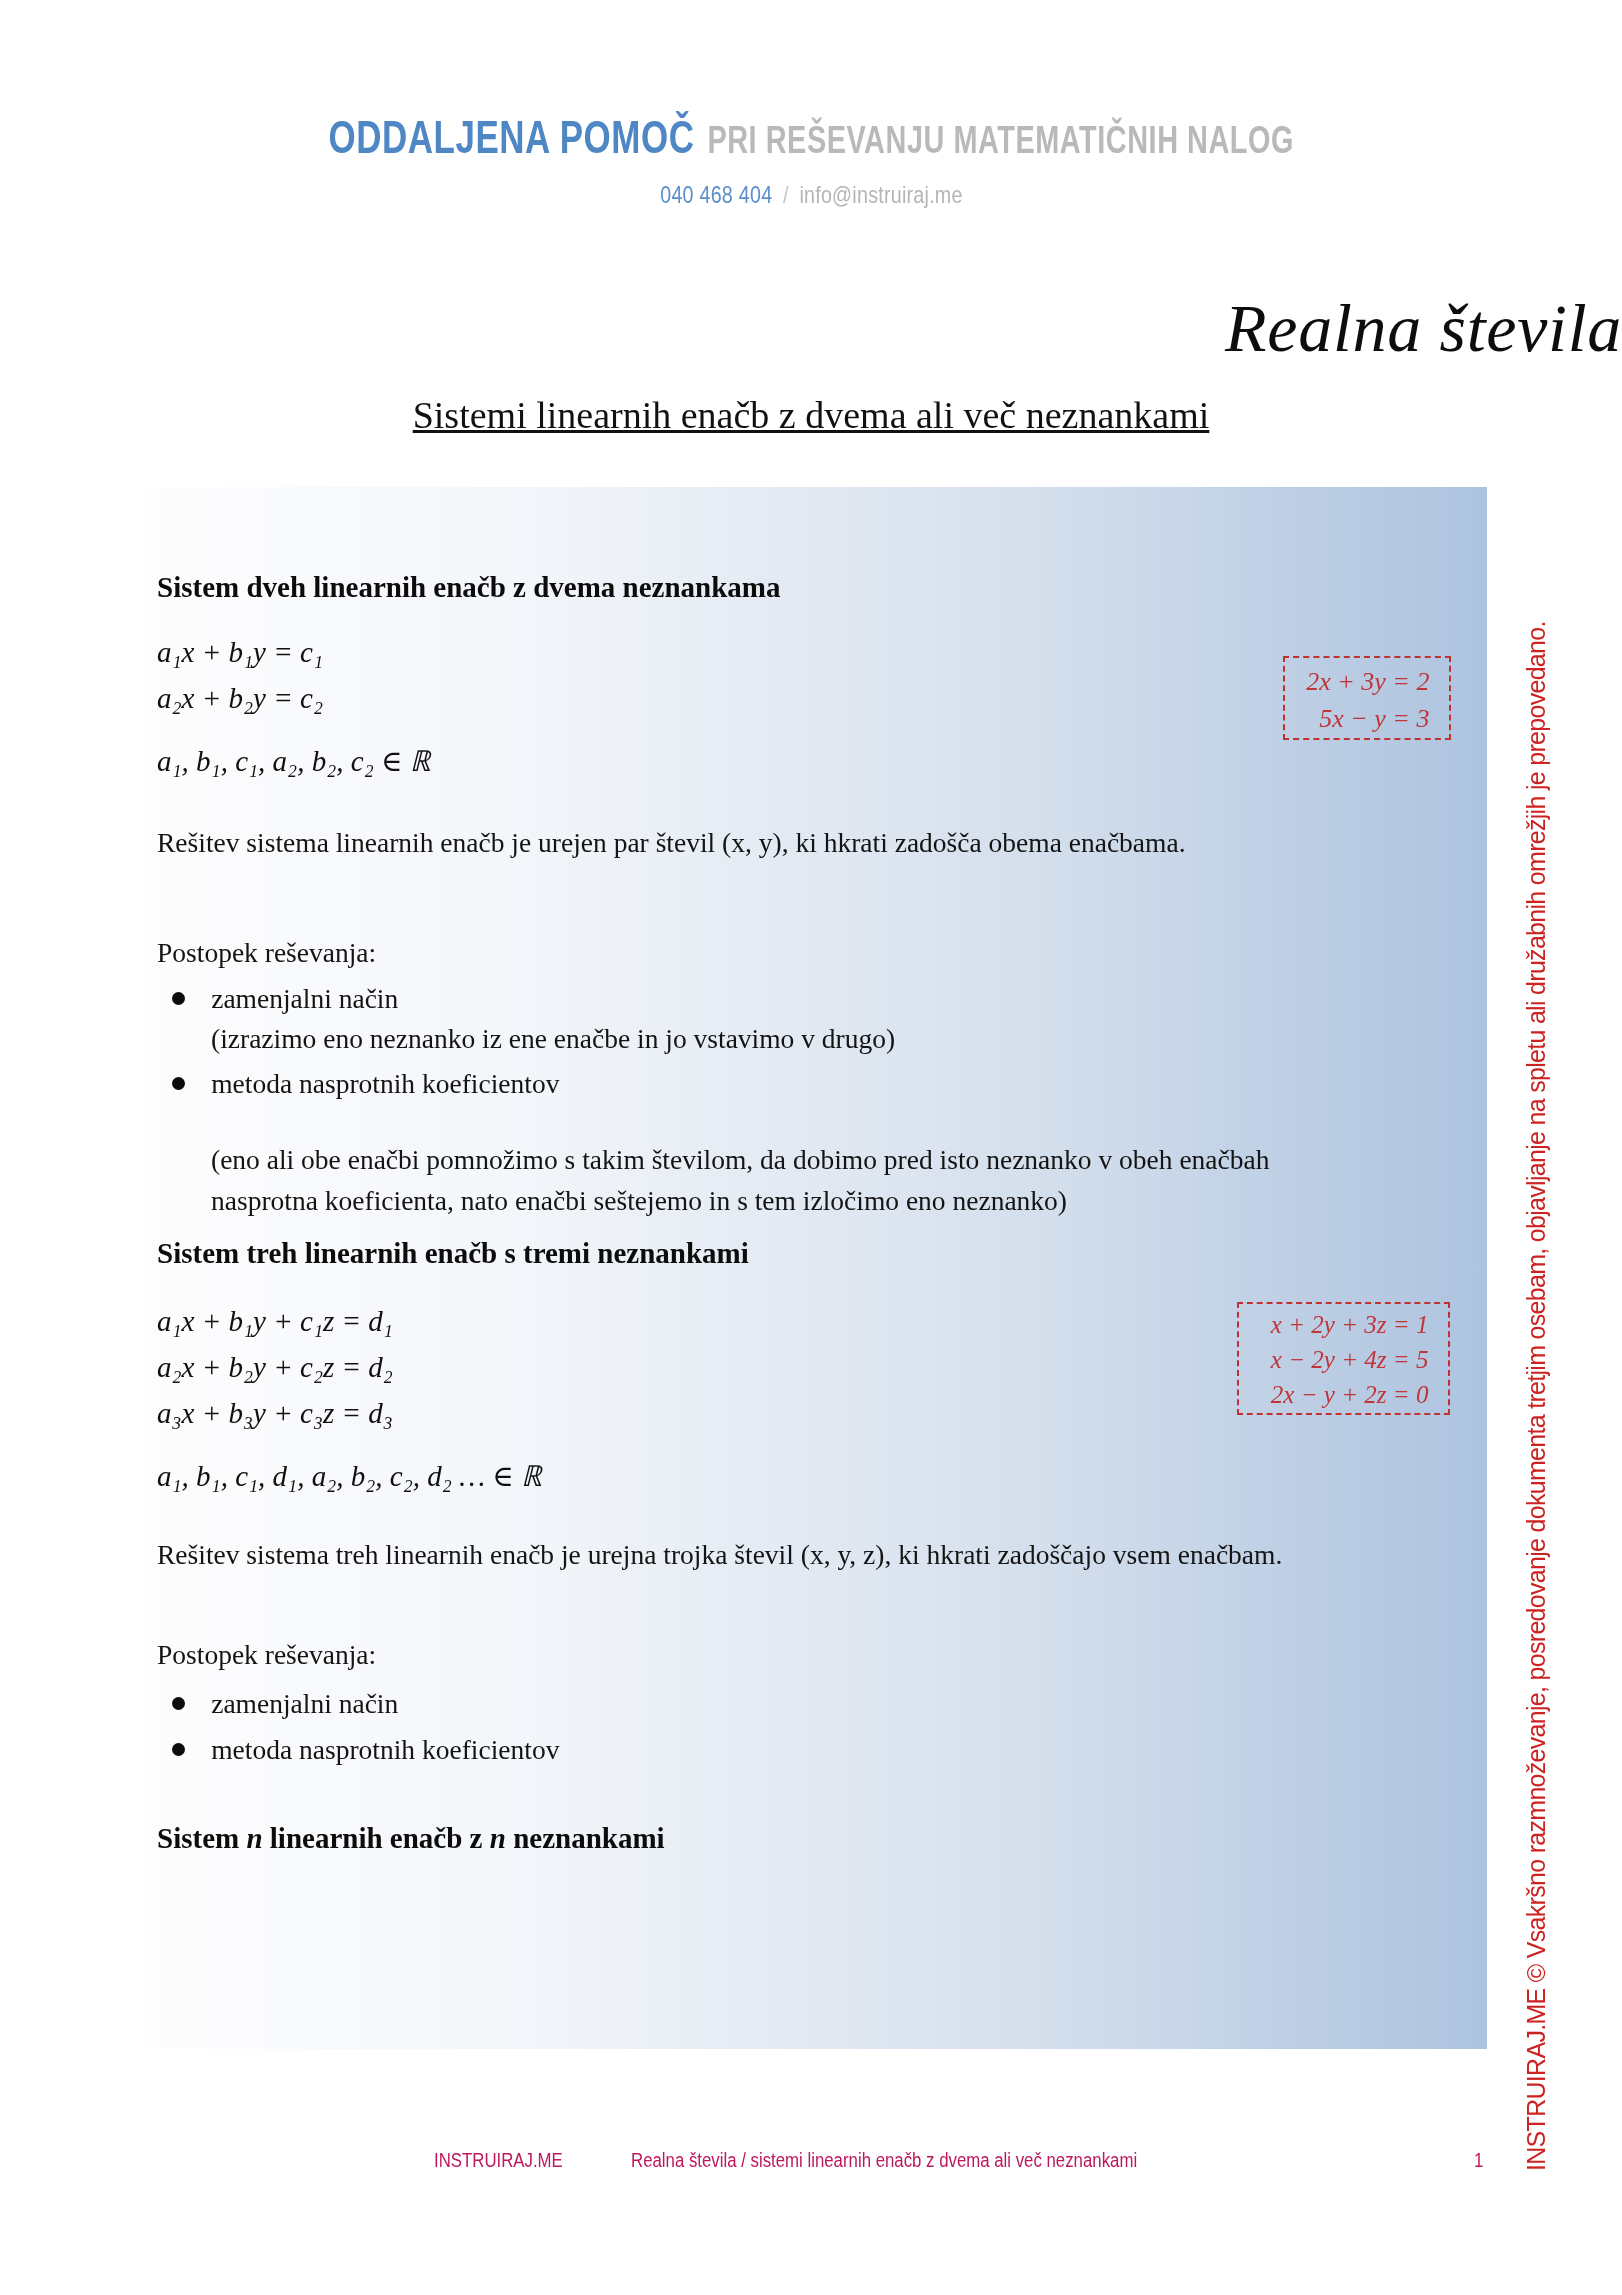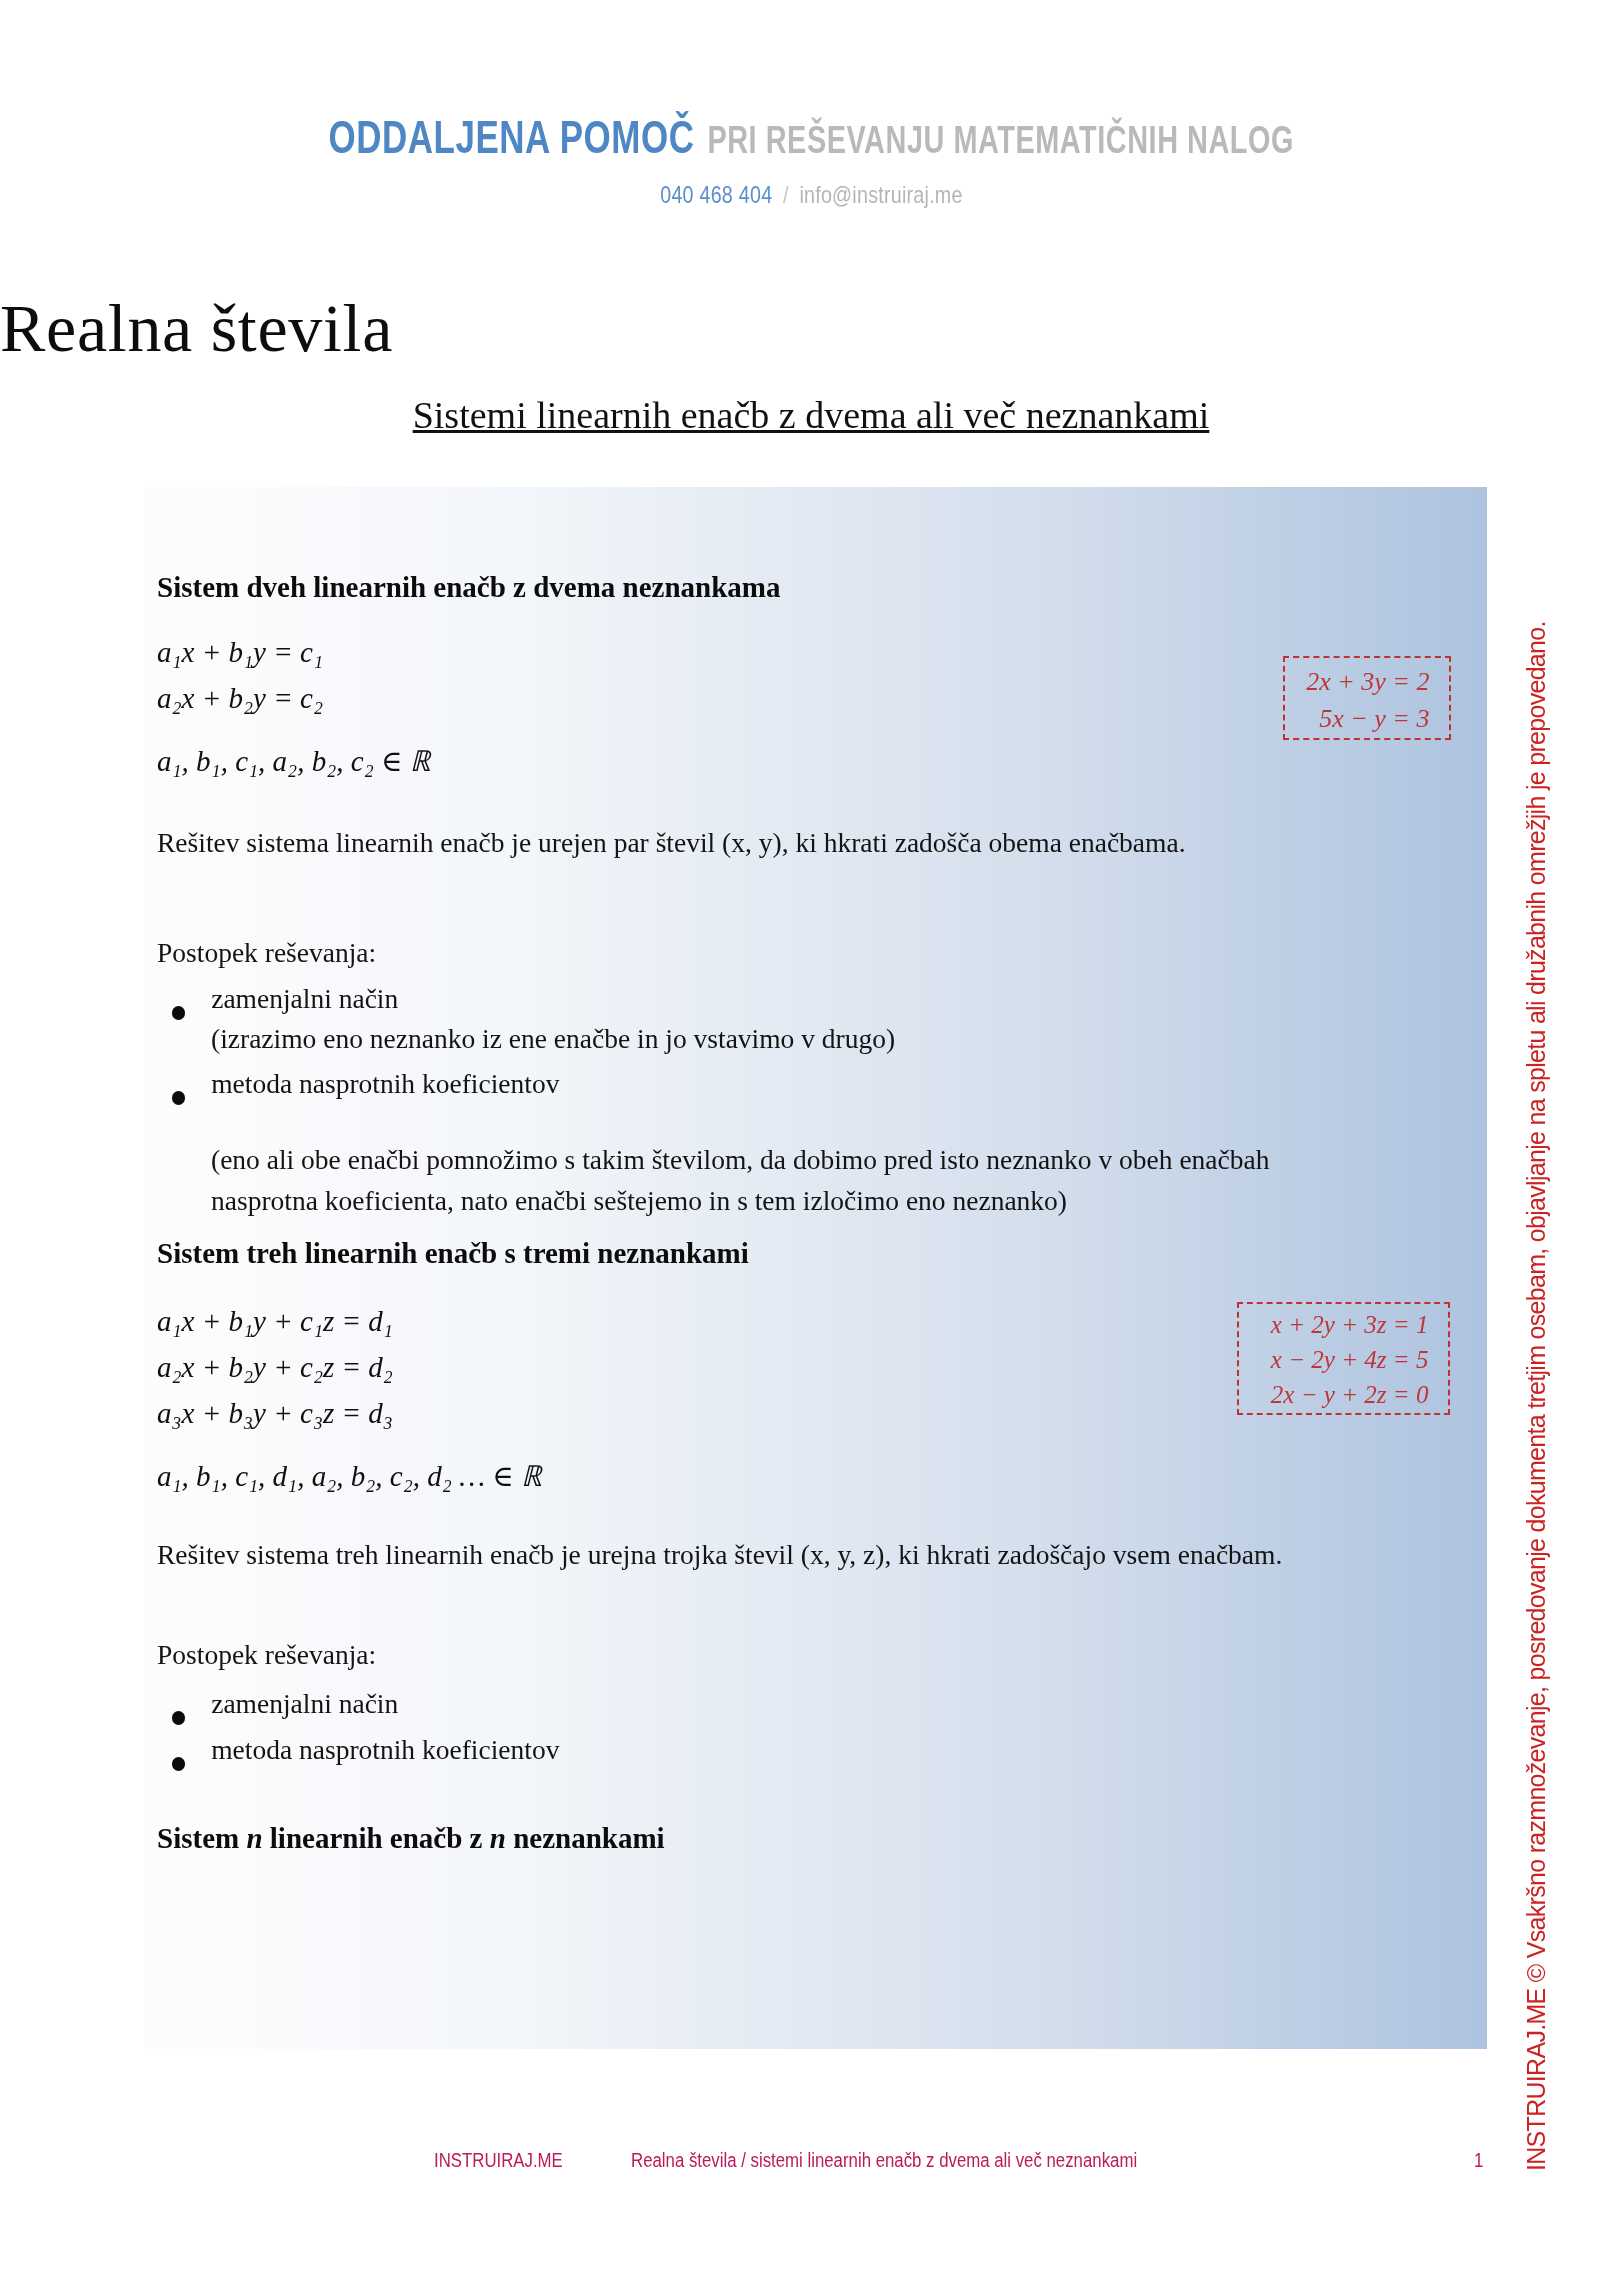--- a/index.html
+++ b/index.html
@@ -33,38 +33,39 @@
     transform:scaleX(0.82);transform-origin:center;
     font-family:"Liberation Sans","DejaVu Sans",sans-serif;
     font-size:24px;font-weight:500;letter-spacing:0.3px;
   }
   .phone-txt{color:#5b8fc9;}
   .sep-txt{color:#c4c4c4;margin:0 13px;}
   .email-txt{color:#b5b5b5;}
   
   .doc-title{
     position:absolute;top:289px;left:0;width:100%;
-    text-align:left;font-size:68px;color:#0d0d0d;
+    text-align:right;font-size:68px;color:#0d0d0d;
     letter-spacing:0.7px;
+    font-style:italic;
   }
   .doc-subtitle{
     position:absolute;top:393px;left:0;width:100%;
     text-align:center;font-size:38px;color:#111;text-decoration:underline;
   }
   
   .content-box{
     position:absolute;left:144px;top:487px;width:1343px;height:1562px;
     background:linear-gradient(to right,#fdfdfe 0%,#f3f6fa 28%,#d3deec 68%,#adc3df 100%);
   }
   .content-box > div{position:absolute;left:13px;}
   .sec-h{font-weight:bold;font-size:29px;color:#0c0c0c;white-space:nowrap;}
   .math{font-style:italic;font-size:29px;color:#101010;white-space:nowrap;}
   .body-txt{font-size:27.5px;line-height:42px;color:#141414;}
   .steps{font-size:27.5px;color:#141414;white-space:nowrap;text-align:right;}
-  .bullet-row{display:flex;align-items:flex-end;}
+  .bullet-row{display:flex;align-items:flex-start;}
   .bullet-dot{
     width:13.7px;height:13.7px;border-radius:50%;
     background:#0c0c0c;margin:13.7px 0 0 0;flex:0 0 auateo;flex-shrink:0;
   }
   .bullet-label{font-size:27.5px;line-height:42px;color:#141414;margin-left:26px;white-space:nowrap;}
   .bullet-note{font-size:27.5px;line-height:41px;color:#141414;}
   
   .ex-box{
     border:2px dashed #c0312f;
     box-sizing:border-box;

